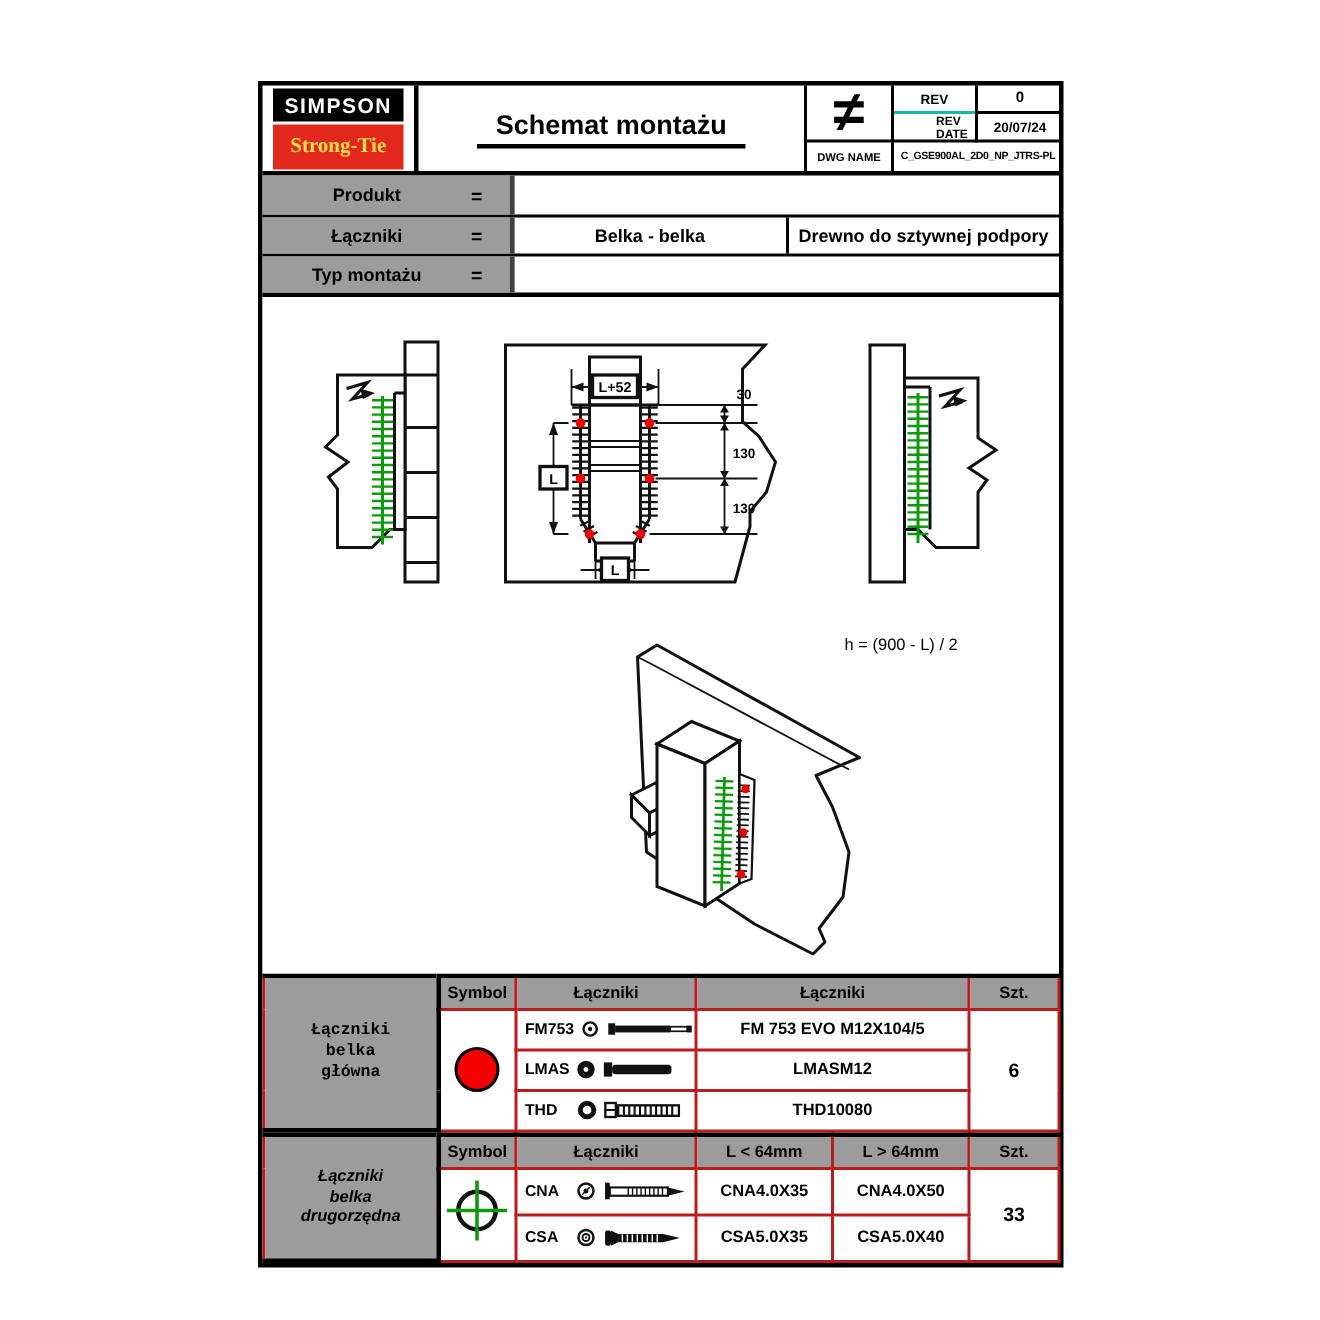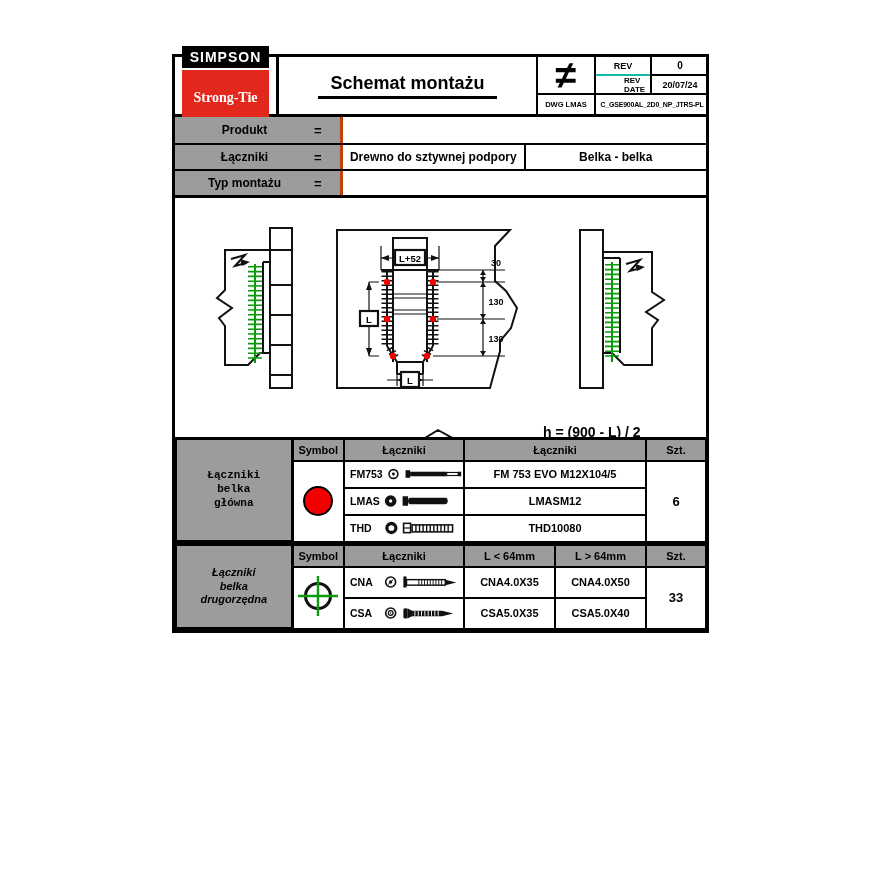--- a/index.html
+++ b/index.html
@@ -1,59 +1,59 @@
 <!DOCTYPE html>
 <html><head>
 <meta charset="utf-8">
 <style>
   * { margin:0; padding:0; box-sizing:border-box; }
   html,body { width:880px; height:880px; background:#fff; font-family:"Liberation Sans",sans-serif; color:#000; }
-  .sheet { position:absolute; left:172px; top:54px; width:537px; height:579px; border:3px solid #000; background:#fff; display:flex; flex-direction:column; }
+  .sheet { position:absolute; left:172px; top:54px; width:537px; height:791px; border:3px solid #000; background:#fff; display:flex; flex-direction:column; }
 
   
   .hdr { height:60px; display:flex; border-bottom:3px solid #000; flex:0 0 auto; }
   .logo-cell { width:104px; border-right:3px solid #000; padding:5px 7px; display:flex; flex-direction:column; justify-content:center; gap:2px; }
   .logo-top { background:#000; color:#fff; font-weight:bold; font-size:14px; letter-spacing:1px; text-align:center; padding:3px 0; }
-  .logo-bot { background:#e2271d; color:#ffffff; font-weight:bold; font-size:14px; text-align:center; padding:20px 0; font-family:"Liberation Serif",serif; }
+  .logo-bot { background:#e2271d; color:#fde047; font-weight:bold; font-size:14px; text-align:center; padding:7px 0; font-family:"Liberation Serif",serif; }
   .title-cell { flex:1; display:flex; align-items:center; justify-content:center; }
   .title-cell span { font-size:18px; font-weight:bold; border-bottom:3px solid #000; padding:0 12px 2px; }
   .meta { width:170px; border-left:2px solid #000; display:grid; grid-template-columns:58px 54px 58px; grid-template-rows:19px 19px 1fr; }
   .meta > div { display:flex; align-items:center; justify-content:center; font-weight:bold; }
   .m-neq { grid-area:1/1/3/2; border-right:2px solid #000; border-bottom:2px solid #000; font-size:38px; font-weight:900; line-height:1; }
   .m-rl { grid-area:1/2/2/3; border-bottom:2px solid #14b8a6; font-size:9px; }
   .m-rv { grid-area:1/3/2/4; border-left:2px solid #000; border-bottom:2px solid #000; font-size:10px; }
   .m-dl { grid-area:2/2/3/3; border-bottom:2px solid #000; font-size:8px;padding-left:28px; }
   .m-dv { grid-area:2/3/3/4; border-left:2px solid #000; border-bottom:2px solid #000; font-size:9px; }
   .m-nl { grid-area:3/1/4/2; border-right:2px solid #000; font-size:7.5px; }
   .m-nv { grid-area:3/2/4/4; font-size:7px; letter-spacing:-0.2px; }
 
   
   .info { flex:0 0 auto; border-bottom:3px solid #000; }
   .info-row { height:26px; display:flex; }
   .info-row + .info-row { border-top:2px solid #000; }
-  .info-label { width:168px; background:#9c9c9c; border-right:3px solid #c2410c; display:flex; align-items:center; font-weight:bold; font-size:12px; }
+  .info-label { width:168px; background:#9c9c9c; border-right:3px solid #404040; display:flex; align-items:center; font-weight:bold; font-size:12px; }
   .info-label .il-t { flex:1; text-align:center; }
   .info-label .il-e { width:26px; text-align:left; font-size:13px; }
   .info-vals { flex:1; display:flex; }
   .info-vals > div { flex:1; display:flex; align-items:center; justify-content:center; font-weight:bold; font-size:12px; }
   .info-vals > div + div { border-left:2px solid #000; }
 
   
   .draw { flex:1 1 auto; position:relative; background:#fff; overflow:hidden;text-align:center; }
   .draw svg { position:absolute; overflow:visible; }
-  .formula { position:absolute; left:368px; top:226px; font-weight:bold; font-size:14px; }
+  .formula { position:absolute; left:388px; top:226px; font-weight:normal; font-size:11px; }
   svg text { font-family:"Liberation Sans",sans-serif; font-weight:bold; fill:#000; }
   .ln { stroke:#111; stroke-width:2; fill:none; }
   .lnw { stroke:#111; stroke-width:2; fill:#fff; }
   .thin { stroke:#111; stroke-width:1.2; fill:none; }
   .grn { stroke:#0a9a0a; }
 
   
   table.ft { border-collapse:collapse; table-layout:fixed; width:100%; flex:0 0 auto; }
-  table.ft td, table.ft th { border:2px solid #000000; text-align:center; font-weight:bold; overflow:hidden; }
+  table.ft td, table.ft th { border:2px solid #b91c1c; text-align:center; font-weight:bold; overflow:hidden; }
   .ft th { background:#9c9c9c; font-size:11px; height:22px; }
   .ft .lbl { background:#9c9c9c; font-size:11px; line-height:1.25; border-right:3px solid #000; border-bottom:3px solid #000; }
   .t1 .lbl { padding:0 20px;font-family:Liberation Mono, monospace; }
   .t2 .lbl { padding:0 22px;font-style:italic; }
   .ft .qty { font-size:13px; }
   .ft .nm { font-size:11px; }
   .t1 tr.dr { height:27px; }
   .t2 tr.dr { height:31px; }
   .fi { display:flex; align-items:center; padding-left:5px; gap:4px; }
   .fi .code { font-size:10.5px; width:36px; text-align:left; }
@@ -72,40 +72,40 @@
     </div>
     <div class="title-cell">
       <span>Schemat montażu</span>
     </div>
     <div class="meta">
       <div class="m-neq">≠</div>
       <div class="m-rl">REV</div>
       <div class="m-rv">0</div>
       <div class="m-dl">REV DATE</div>
       <div class="m-dv">20/07/24</div>
-      <div class="m-nl">DWG LMAS</div>
+      <div class="m-nl">DWG NAME</div>
       <div class="m-nv">C_GSE900AL_2D0_NP_JTRS-PL</div>
     </div>
   </div>
 
   <div class="info">
     <div class="info-row">
       <div class="info-label">
         <span class="il-t">Produkt</span>
         <span class="il-e">=</span>
       </div>
     </div>
     <div class="info-row">
       <div class="info-label">
         <span class="il-t">Łączniki</span>
         <span class="il-e">=</span>
       </div>
       <div class="info-vals">
+        <div>Belka - belka</div>
         <div>Drewno do sztywnej podpory</div>
-        <div>Belka - belka</div>
       </div>
     </div>
     <div class="info-row">
       <div class="info-label">
         <span class="il-t">Typ montażu</span>
         <span class="il-e">=</span>
       </div>
     </div>
   </div>
 

